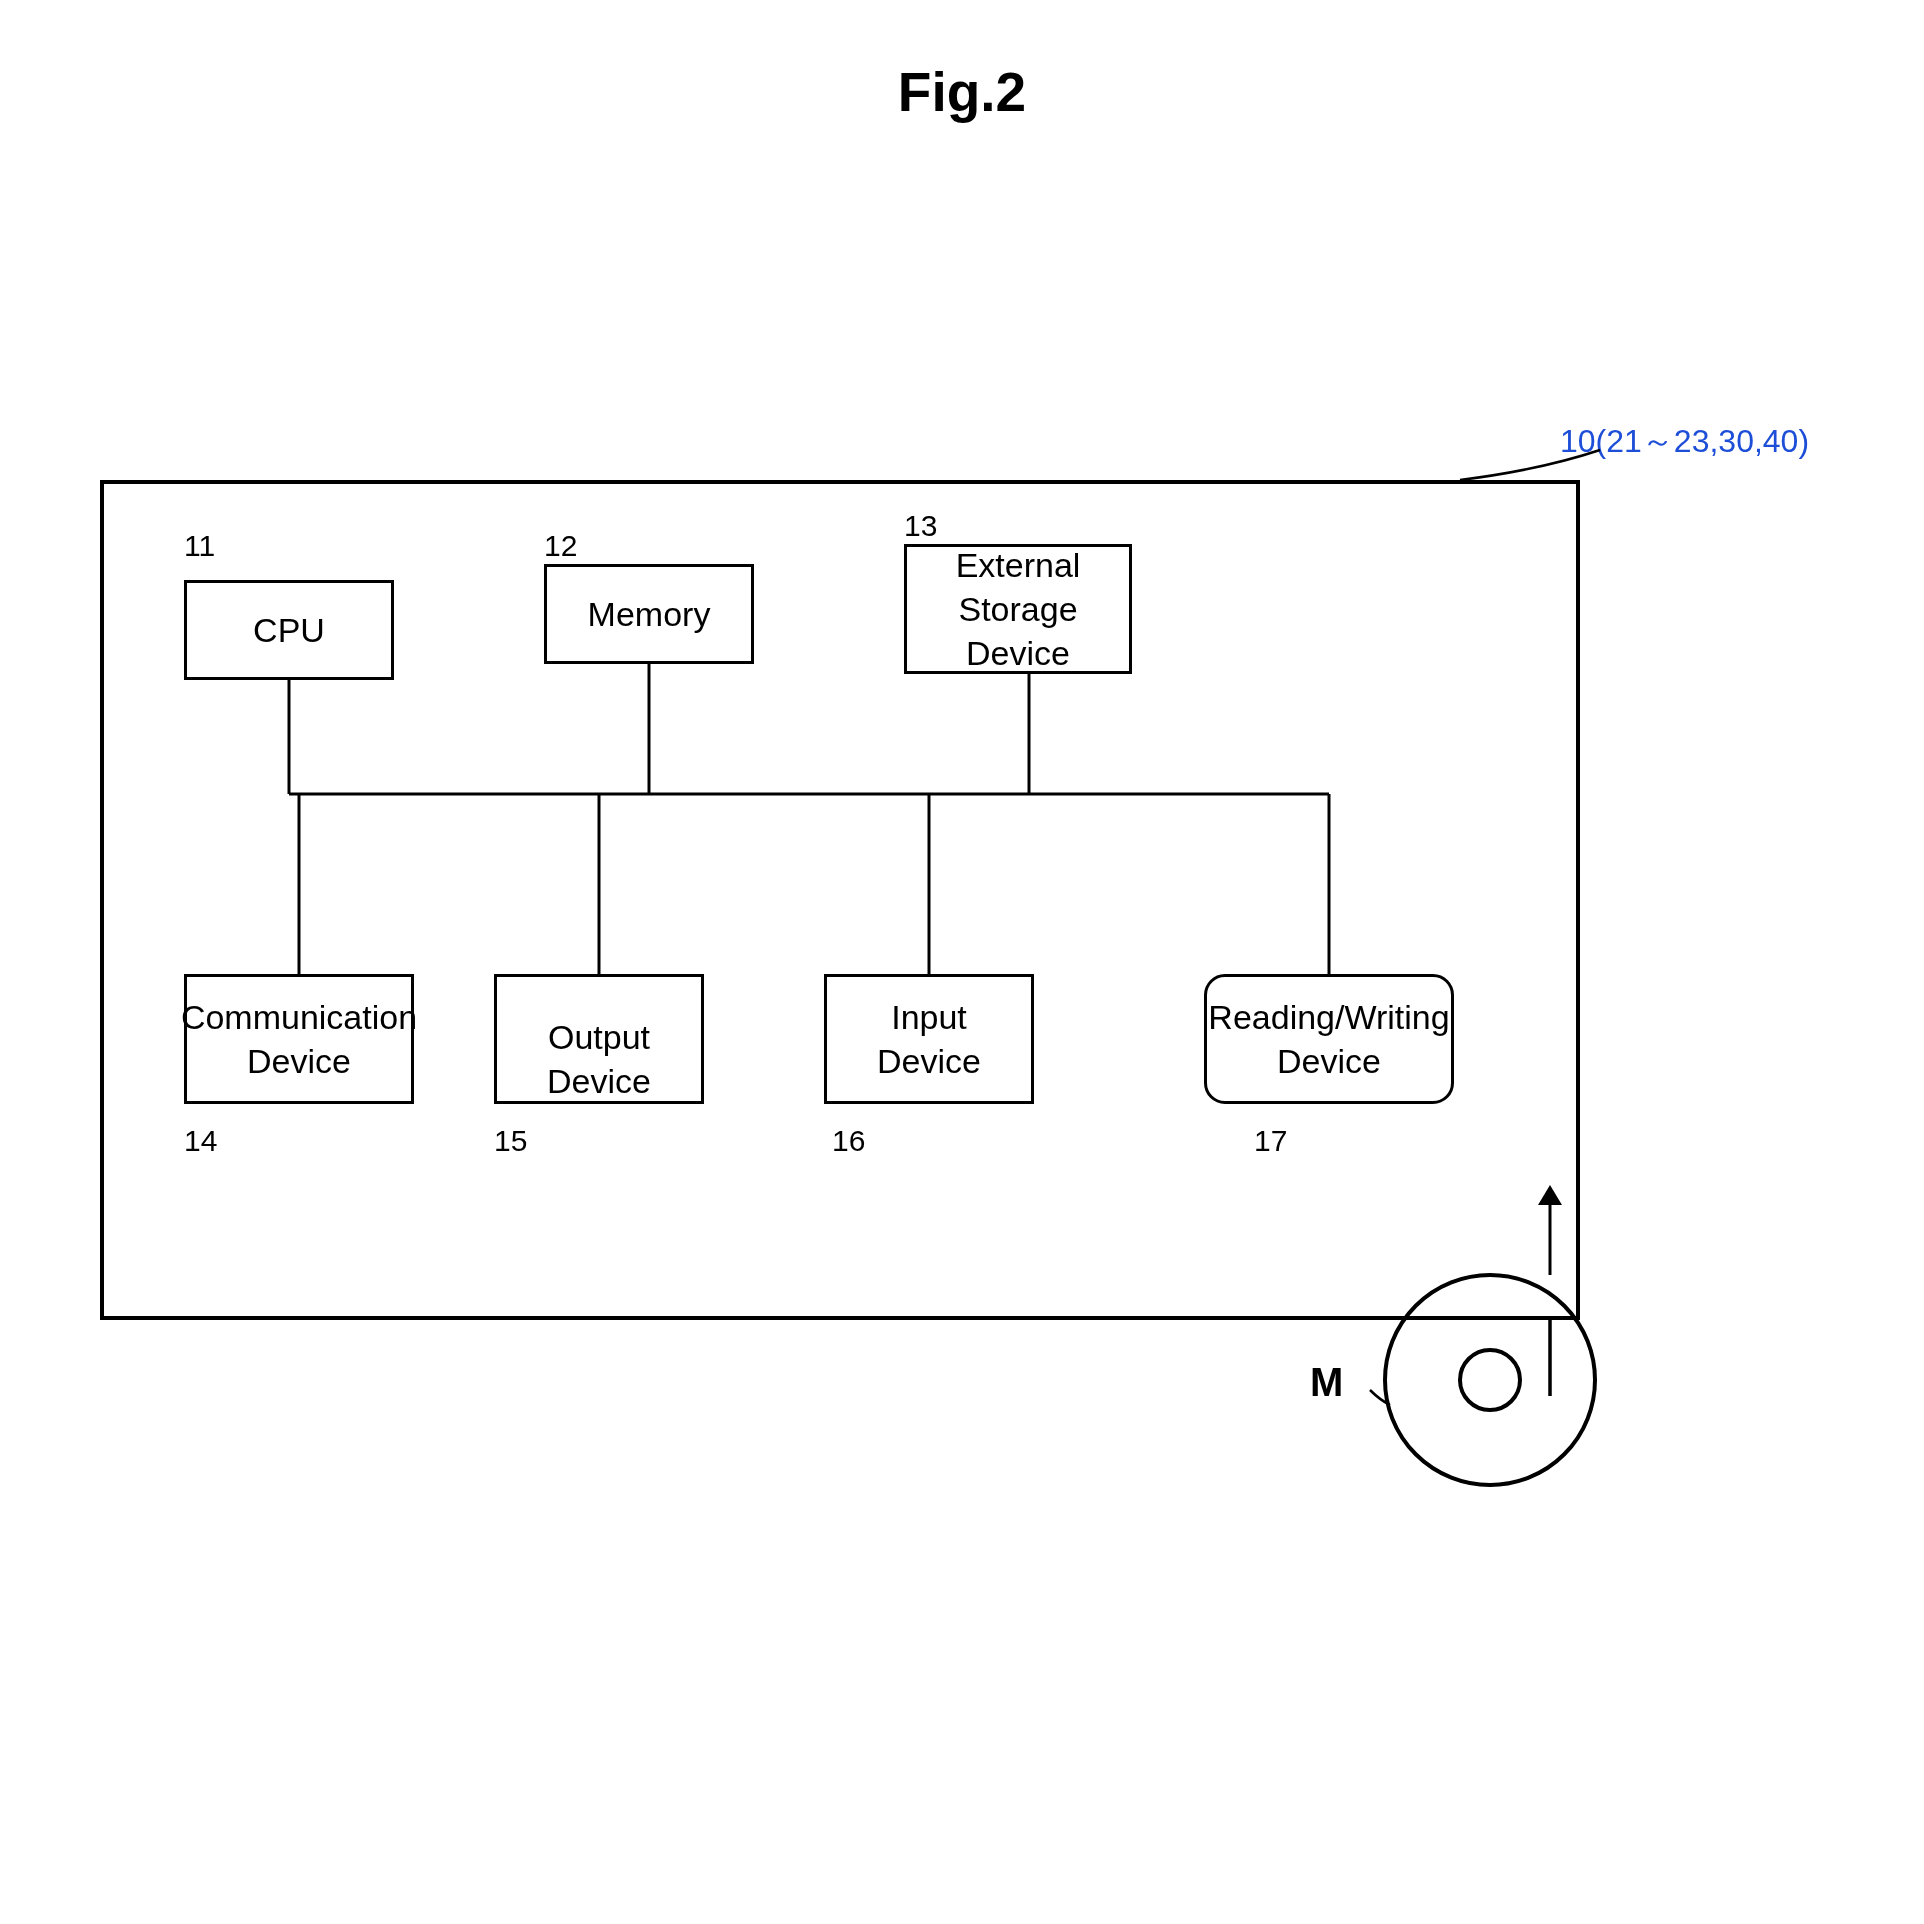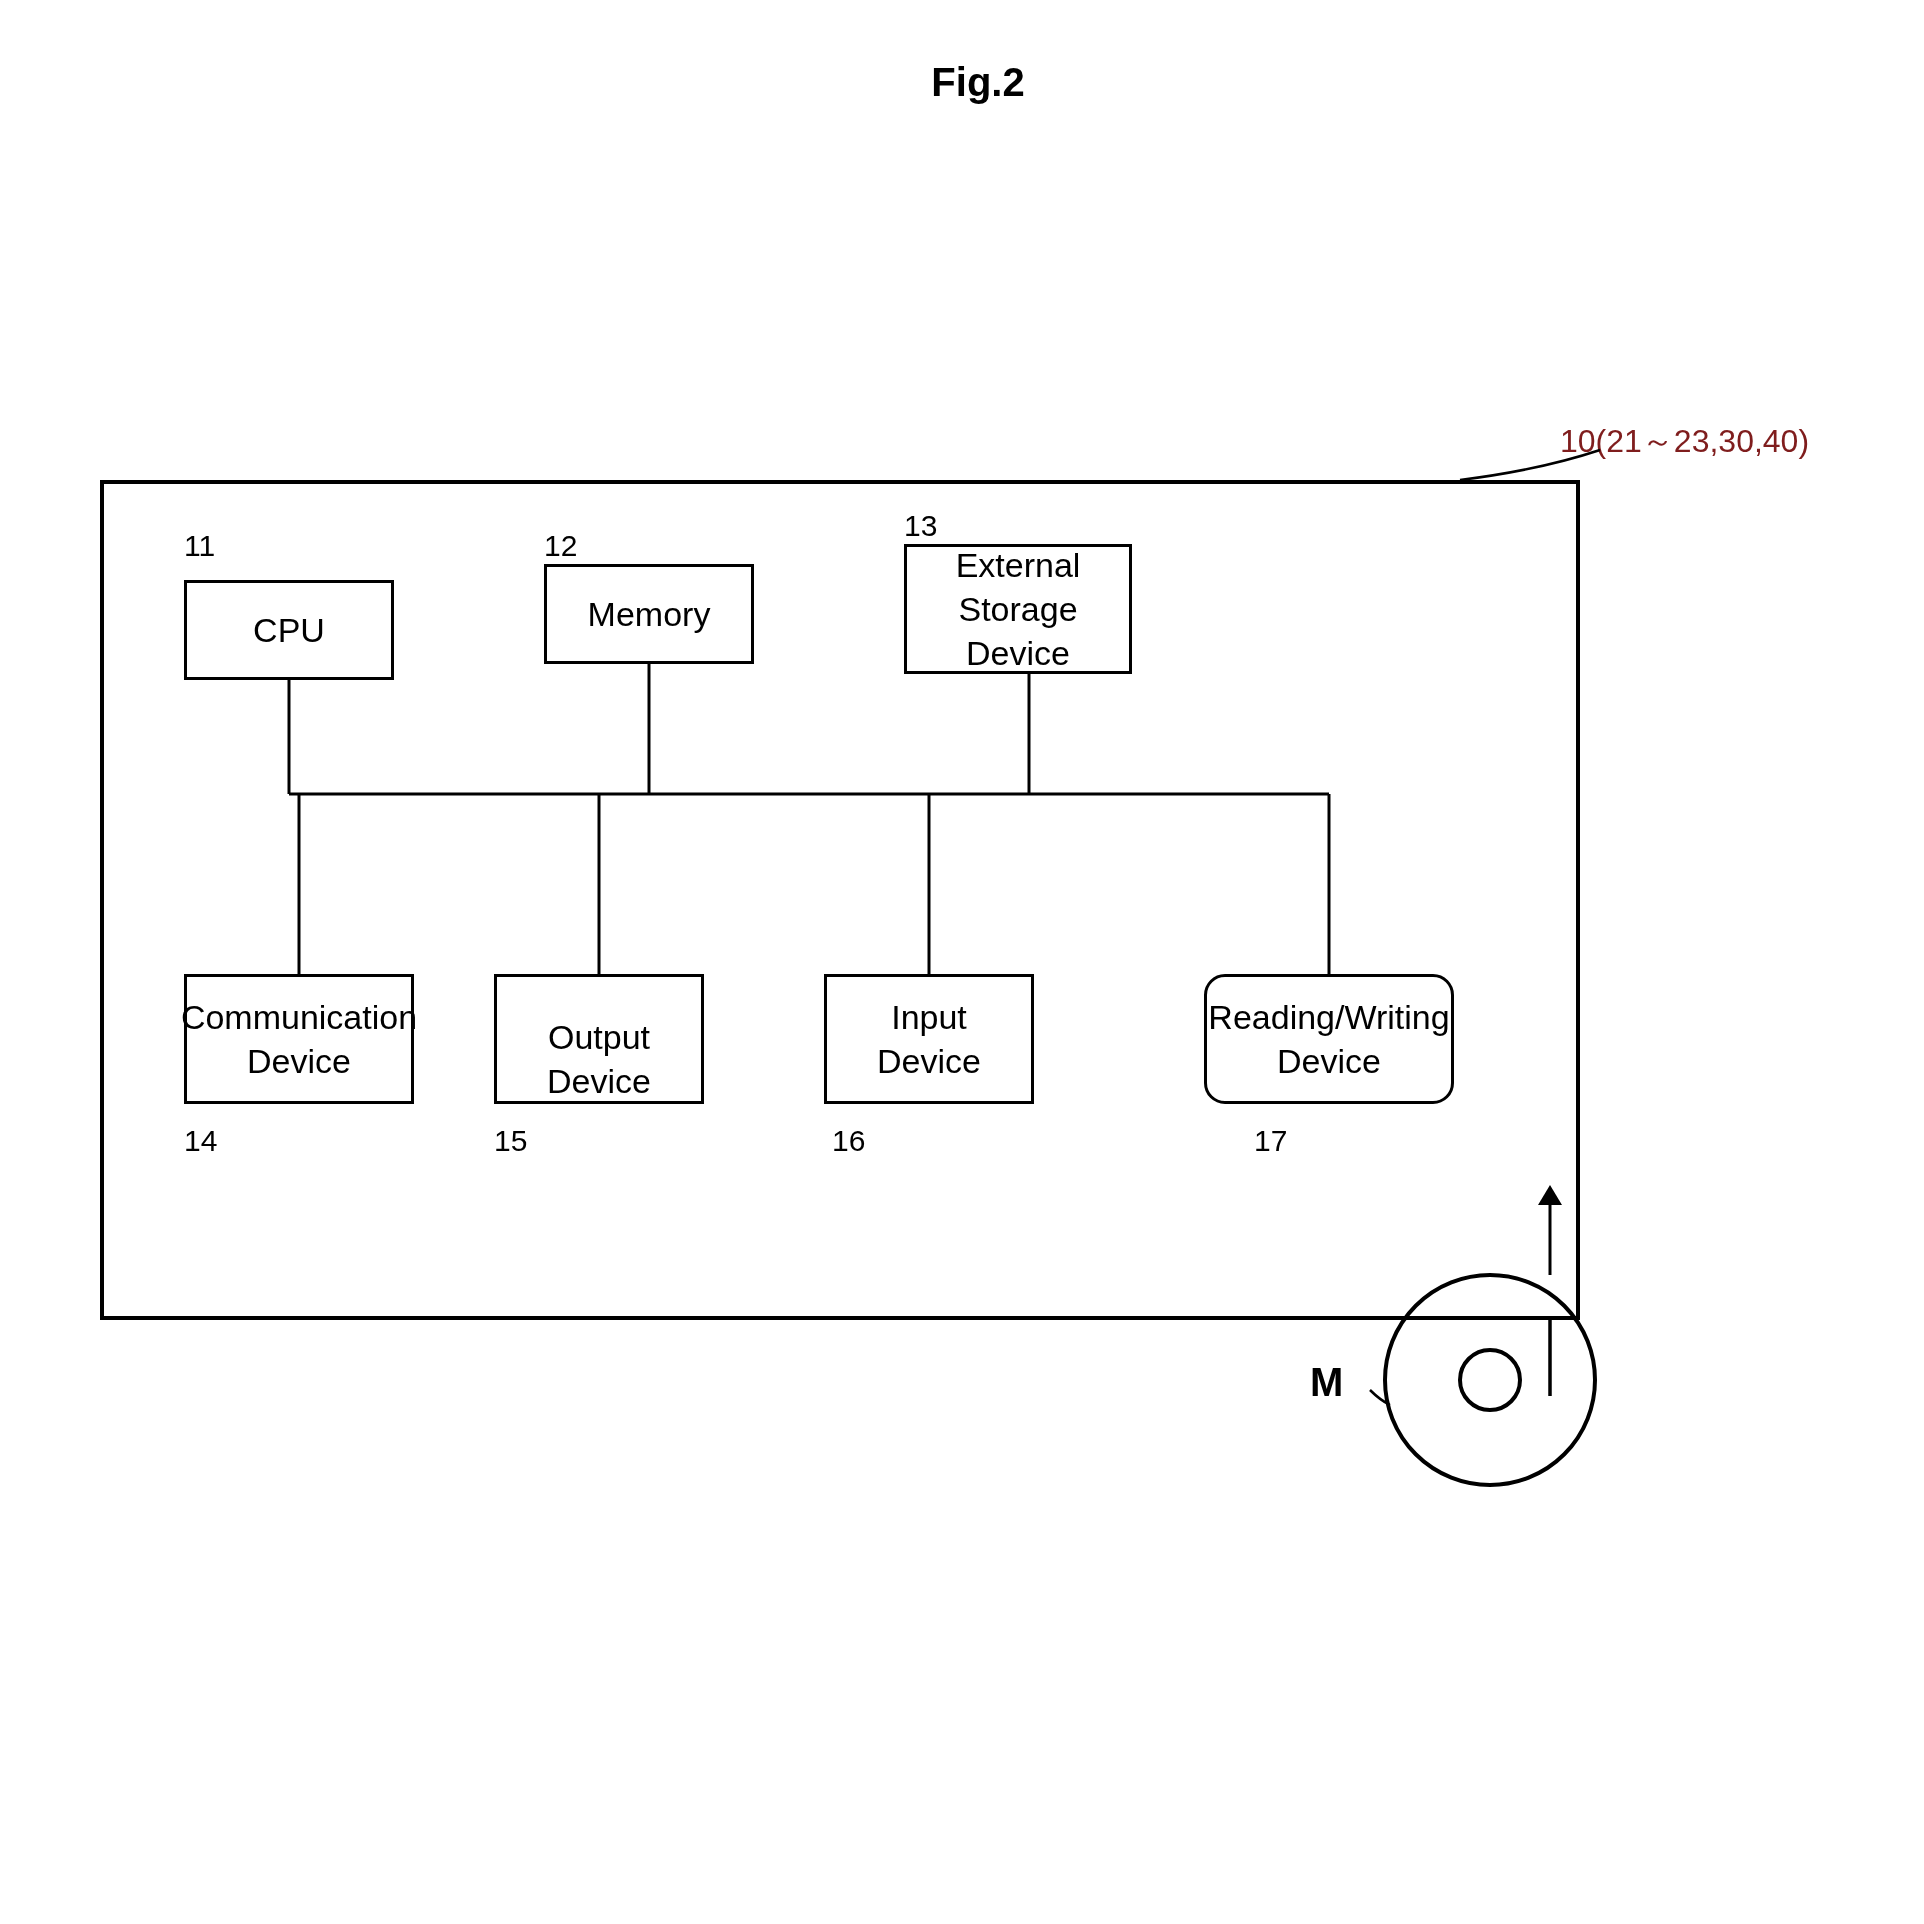--- a/index.html
+++ b/index.html
@@ -10,24 +10,23 @@
       font-family: Arial, sans-serif;
       position: relative;
       overflow: hidden;
     }
 
     .figure-title {
       position: absolute;
       top: 60px;
       left: 50%;
       transform: translateX(-50%);
-      font-size: 40px;
+      font-size: 55px;
       font-weight: bold;
       color: #000;
-      margin-left: 16px;
     }
 
     
     .main-box {
       position: absolute;
       top: 480px;
       left: 100px;
       width: 1480px;
       height: 840px;
       border: 4px solid #000;
@@ -113,21 +112,21 @@
     .ref-label {
       position: absolute;
       font-size: 30px;
       color: #000;
     }
 
     
     .system-label {
       position: absolute;
       font-size: 32px;
-      color: #7f1d1d;
+      color: #1d4ed8;
     }
   </style>
 </head>
 <body>
 
 <div class="figure-title">Fig.2</div>
 
 <div class="system-label" style="top: 420px; left: 1560px;">10(21～23,30,40)</div>
 
 <svg style="position:absolute; top:420px; left:1440px; width:200px; height:80px;">

